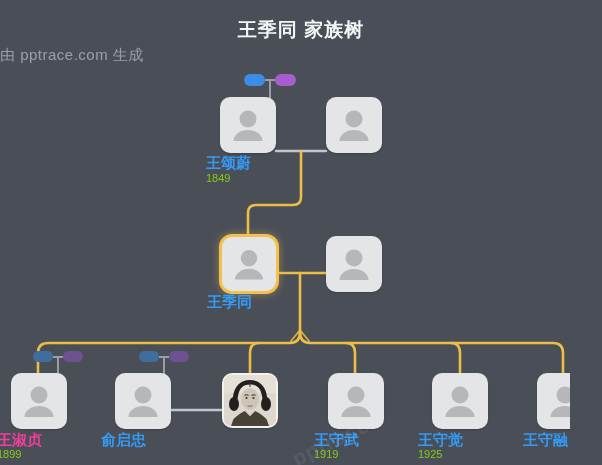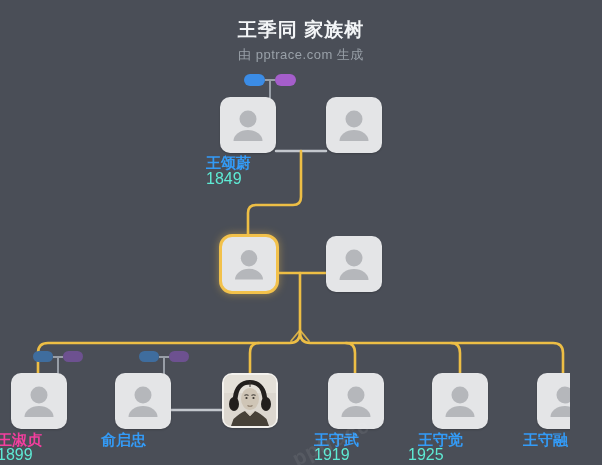--- a/index.html
+++ b/index.html
@@ -6,22 +6,22 @@
   .canvas{
     position:relative;width:570px;height:465px;overflow:hidden;
     background:#4a4e57;
     font-family:"Liberation Sans","DejaVu Sans",sans-serif;
   }
   .title{
     position:absolute;left:0;top:17px;width:602px;text-align:center;
     color:#f3f5f7;font-size:19px;font-weight:600;letter-spacing:1px;
   }
   .subtitle{
-    position:absolute;left:0;top:46px;width:602px;text-align:center;
-    color:#99a0a8;font-size:13px;letter-spacing:.5px;
+    position:absolute;left:0;top:46px;width:602px;text-align:left;
+    color:#99a0a8;font-size:15px;letter-spacing:.5px;
   }
   .lines{position:absolute;left:0;top:0;z-index:1;}
   .card{
     position:absolute;width:56px;height:56px;background:#e4e5e7;
     border-radius:10px;z-index:2;box-shadow:0 1px 2px rgba(0,0,0,.2);
   }
   .card svg{display:block;width:100%;height:100%;}
   .card.selected{
     width:54px;height:54px;border:3px solid #f2c14b;border-radius:13px;
     box-shadow:0 0 9px rgba(242,193,75,.45);
@@ -35,21 +35,21 @@
   .chip.blue{background:#3b8ce6;}
   .chip.purple{background:#a55ecb;}
   .chip.blue-muted{background:#3f6d9e;}
   .chip.purple-muted{background:#6d5190;}
   .plabel{
     position:absolute;width:84px;text-align:left;z-index:3;
     font-size:15px;font-weight:600;line-height:15px;
   }
   .plabel.blue{color:#339bf7;}
   .plabel.pink{color:#f43e9e;}
-  .plabel.year{color:#5eead4;font-weight:400;font-size:16px;}
+  .plabel.year{color:#84cc16;font-weight:400;font-size:11px;}
   .watermark{
     position:absolute;left:288px;top:424px;width:110px;z-index:4;
     color:rgba(255,255,255,.07);font-size:21px;font-weight:700;
     transform:rotate(-26deg);letter-spacing:1px;pointer-events:none;
   }
 </style>
 </head>
 <body>
 
 <div class="canvas">
@@ -113,20 +113,21 @@
       <circle cx="28" cy="22" r="8.5" fill="#b5b7bb"></circle>
         <path d="M13.5,44 A14.5,11 0 0 1 42.5,44 Z" fill="#b5b7bb"></path>
     </svg>
   </div>
   <div class="card" style="left:326px;top:236px;">
     <svg viewBox="0 0 56 56">
       <circle cx="28" cy="22" r="8.5" fill="#b5b7bb"></circle>
         <path d="M13.5,44 A14.5,11 0 0 1 42.5,44 Z" fill="#b5b7bb"></path>
     </svg>
   </div>
+  <div class="plabel blue" style="left:207px;top:294px;">王季同</div>
 
   <div class="card" style="left:11px;top:373px;">
     <svg viewBox="0 0 56 56">
       <circle cx="28" cy="22" r="8.5" fill="#b5b7bb"></circle>
         <path d="M13.5,44 A14.5,11 0 0 1 42.5,44 Z" fill="#b5b7bb"></path>
     </svg>
   </div>
   <div class="plabel pink" style="left:-3px;top:432px;">王淑贞</div>
   <div class="plabel year" style="left:-3px;top:447px;">1899</div>
 
@@ -165,21 +166,21 @@
   <div class="plabel blue" style="left:314px;top:432px;">王守武</div>
   <div class="plabel year" style="left:314px;top:447px;">1919</div>
 
   <div class="card" style="left:432px;top:373px;">
     <svg viewBox="0 0 56 56">
       <circle cx="28" cy="22" r="8.5" fill="#b5b7bb"></circle>
         <path d="M13.5,44 A14.5,11 0 0 1 42.5,44 Z" fill="#b5b7bb"></path>
     </svg>
   </div>
   <div class="plabel blue" style="left:418px;top:432px;">王守觉</div>
-  <div class="plabel year" style="left:408px;top:447px;">1925</div>
+  <div class="plabel year" style="left:418px;top:447px;">1925</div>
 
   <div class="card" style="left:537px;top:373px;">
     <svg viewBox="0 0 56 56">
       <circle cx="28" cy="22" r="8.5" fill="#b5b7bb"></circle>
         <path d="M13.5,44 A14.5,11 0 0 1 42.5,44 Z" fill="#b5b7bb"></path>
     </svg>
   </div>
   <div class="plabel blue" style="left:523px;top:432px;">王守融</div>
 
   <div class="watermark">pptrace</div>

